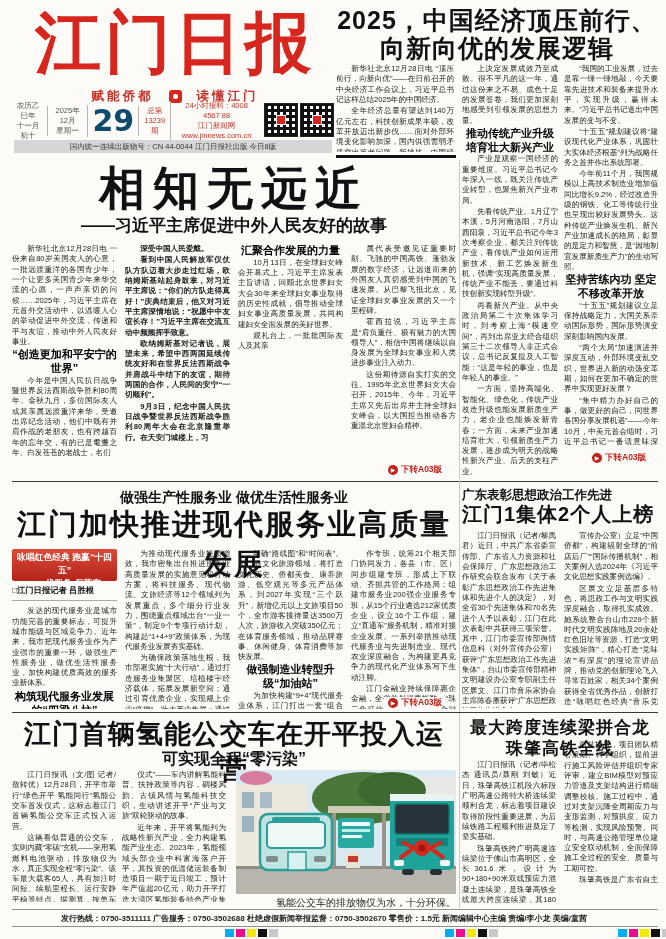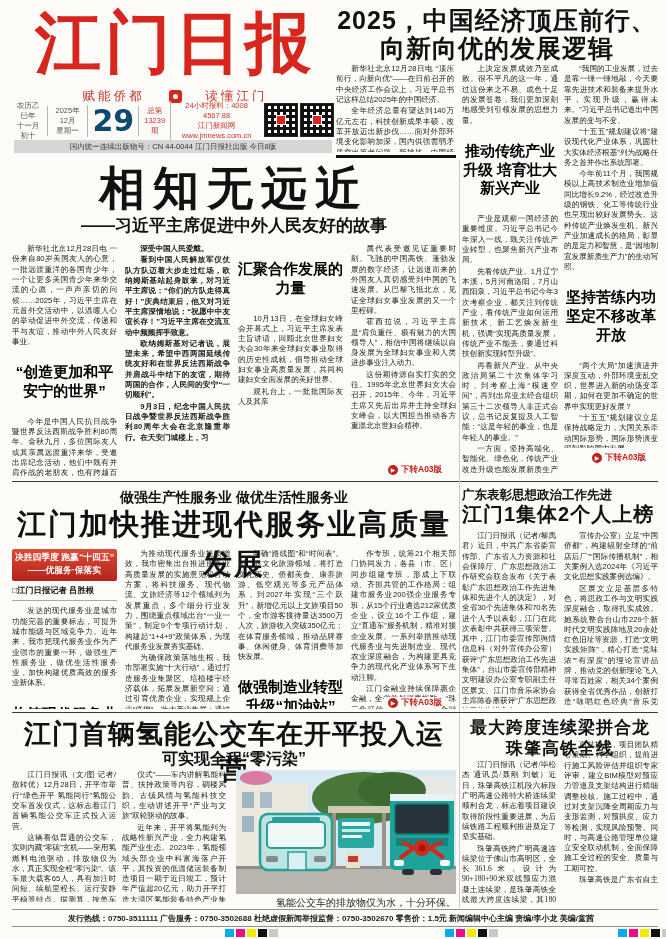--- a/index.html
+++ b/index.html
@@ -3,59 +3,59 @@
 <meta charset="utf-8">
 <style>
   html,body{margin:0;padding:0;background:#888;}
   .page{position:relative;width:666px;height:939px;margin:0 auto;background:#fcfbf7;
         font-family:"Liberation Sans","DejaVu Sans",sans-serif;color:#1c1c1c;overflow:hidden;}
   .abs{position:absolute;}
   
   .masthead-title{left:14px;top:-4px;width:322px;height:88px;text-align:center;
     font-family:"DejaVu Serif","Liberation Serif",serif;font-weight:900;font-size:66px;line-height:92px;
     color:#d7261d;letter-spacing:4px;transform:scaleY(1.02);}
-  .slogan{left:14px;top:88px;width:322px;display:flex;justify-content:center;align-items:center;gap:24px;
-    color:#c4342b;font-weight:normal;font-size:12.5px;letter-spacing:3px;}
+  .slogan{left:14px;top:88px;width:322px;display:flex;justify-content:center;align-items:center;gap:15px;
+    color:#c4342b;font-weight:bold;font-size:12.5px;letter-spacing:3px;}
   .logo-dot{width:13px;height:13px;border-radius:3px;background:#d7261d;position:relative;flex:0 0 auto;}
   .logo-dot i{position:absolute;left:4px;top:4px;width:5px;height:5px;background:#fff;border-radius:50%;}
   .info-row{left:14px;top:104px;width:248px;height:34px;display:flex;align-items:center;}
   .info-cell{padding:0 5px;border-left:1px solid #b5b5b5;text-align:center;font-size:7.5px;line-height:1.35;color:#555;}
   .info-cell:first-child{border-left:none;padding-left:0;}
   .info-red{color:#c4342b;}
   .day-num{font-size:30px;font-weight:bold;color:#0c4a6e;line-height:32px;padding:0 4px;font-family:"DejaVu Sans",sans-serif;}
   .qr{left:0;top:103px;width:32px;height:32px;position:absolute;border:1px solid #222;
       background:repeating-linear-gradient(0deg,#111 0 3px,rgba(255,255,255,0) 3px 6px),
                  repeating-linear-gradient(90deg,#111 0 3px,#fff 3px 6px);}
   .qr-center{position:absolute;left:11px;top:11px;width:8px;height:8px;background:#d7261d;border:1px solid #fff;}
   .pub-bar{left:14px;top:140px;width:318px;height:13px;background:#d6d6d6;color:#333;
            font-size:7.5px;line-height:13px;text-align:center;}
   
   .headline{font-weight:900;color:#111;text-align:center;}
   .col{position:absolute;overflow:hidden;font-size:7.6px;line-height:1.36;text-align:justify;color:#222;}
   .blk-p{text-indent:2em;margin:0 0 1px;}
-  .blk-h{font-weight:bold;text-align:center;text-indent:0;font-size:15px;line-height:1.25;margin:16px 0;color:#000;}
+  .blk-h{font-weight:bold;text-align:center;text-indent:0;font-size:11px;line-height:1.25;margin:0 0;color:#000;}
   .jump{position:absolute;color:#c42019;font-weight:bold;font-size:8.5px;background:#fcfbf7;
         padding-left:4px;display:flex;align-items:center;gap:3px;}
   .jump-ico{width:10px;height:10px;border-radius:50%;background:#c42019;color:#fff;font-size:6px;
             line-height:10px;text-align:center;display:inline-block;}
   .rule-h{background:#3a3a3a;}
   .rule-thick{background:#111;}
   .vline{background:#c9c9c9;width:1px;}
   
   .svc-badge{height:30px;margin-bottom:3px;background:linear-gradient(#da4a34,#b5241c);color:#fff;
              font-weight:bold;font-size:8.8px;line-height:1.5;text-align:center;padding-top:2px;border-radius:2px;
              text-indent:0;}
   .blk-byline{font-weight:bold;font-size:8.3px;margin:4px 0 5px;text-indent:0;color:#111;
               border-bottom:1px solid #aaa;padding-bottom:4px;text-align:left;}
   
   .photo{left:236px;top:770px;width:220px;height:124px;overflow:hidden;background:#dcebf2;}
   .caption{left:236px;top:896px;width:220px;text-align:right;font-size:10px;color:#222;}
   
   .footer-line{left:12px;width:646px;height:1px;background:#8f8f8f;}
-  .footer-text{left:8px;top:913px;width:646px;text-align:center;font-size:8px;color:#222;font-weight:bold;}
+  .footer-text{left:1px;top:913px;width:646px;text-align:center;font-size:8px;color:#222;font-weight:bold;}
   .cmyk{position:absolute;top:929px;display:flex;gap:2px;}
   .cmyk i{width:9px;height:8px;display:inline-block;}
 </style>
 </head>
 <body>
 
 <div class="page">
 
   <div class="abs masthead-title">江门日报</div>
   <div class="abs slogan">
@@ -107,22 +107,22 @@
       <div class="blk-p">产业是观察一国经济的重要维度。习近平总书记今年深入一线，既关注传统产业转型，也聚焦新兴产业布局。</div>
       <div class="blk-p">先看传统产业。1月辽宁本溪，5月河南洛阳，7月山西阳泉，习近平总书记今年3次考察企业，都关注到传统产业，看传统产业如何运用新技术、新工艺焕发新生机，强调“实现高质量发展，传统产业不能丢，要通过科技创新实现转型升级”。</div>
       <div class="blk-p">再看新兴产业。从中央政治局第二十次集体学习时，到考察上海“模速空间”，再到出席亚太经合组织第三十二次领导人非正式会议，总书记反复提及人工智能：“这是年轻的事业，也是年轻人的事业。”</div>
       <div class="blk-p">一方面，坚持高端化、智能化、绿色化，传统产业改造升级也能发展新质生产力，老企业也能焕发新青春；一方面，未来产业加速培育壮大，引领新质生产力发展，逐步成为明天的战略性新兴产业、后天的支柱产业。</div>
     </div>
   <div class="col" style="left:564px;top:64px;width:94px;height:384px;">
       <div class="blk-p">“我国的工业发展，过去是靠一锤一锤地敲，今天要靠先进技术和装备来提升水平，实现升级，赢得未来。”习近平总书记道出中国发展的变与不变。</div>
       <div class="blk-p">“十五五”规划建议将“建设现代化产业体系，巩固壮大实体经济根基”列为战略任务之首并作出系统部署。</div>
       <div class="blk-p">今年前11个月，我国规模以上高技术制造业增加值同比增长9.2%，经过改造升级的钢铁、化工等传统行业也呈现出较好发展势头。这种传统产业焕发生机、新兴产业加速成长的格局，彰显的是定力和智慧，是“因地制宜发展新质生产力”的生动写照。</div>
       <div class="blk-h">坚持苦练内功 坚定不移改革开放</div>
+      <div class="blk-p">“十五五”规划建议立足保持战略定力，大国关系牵动国际形势，国际形势演变深刻影响国内发展。</div>
       <div class="blk-p">“两个大局”加速演进并深度互动，外部环境变乱交织，世界进入新的动荡变革期，如何在更加不确定的世界中实现更好发展？</div>
-      <div class="blk-p">“十五五”规划建议立足保持战略定力，大国关系牵动国际形势，国际形势演变深刻影响国内发展。</div>
       <div class="blk-p">“集中精力办好自己的事，做更好的自己，同世界各国分享发展机遇”——今年10月，中美元首会晤时，习近平总书记一番话意味深长。</div>
     </div>
   <div class="jump" style="left:588px;top:452px;">
     <span class="jump-ico">▶</span>
     <span>下转A03版</span>
   </div>
 
   <div class="abs headline" style="left:12px;top:158px;width:444px;font-size:46px;letter-spacing:8px;">相知无远近</div>
   <div class="abs headline" style="left:12px;top:214px;width:444px;font-size:17px;">——习近平主席促进中外人民友好的故事</div>
   <div class="col" style="left:12px;top:244px;width:105px;height:232px;">
@@ -151,21 +151,21 @@
     <span>下转A03版</span>
   </div>
 
   <div class="abs rule-h" style="left:12px;top:481px;width:646px;height:1px;"></div>
   <div class="abs vline" style="left:459px;top:160px;height:748px;"></div>
 
   <div class="abs headline" style="left:12px;top:489px;width:444px;font-size:14px;">做强生产性服务业 做优生活性服务业</div>
   <div class="abs headline" style="left:12px;top:505px;width:444px;font-size:29px;letter-spacing:2px;">江门加快推进现代服务业高质量发展</div>
   <div class="col" style="left:12px;top:549px;width:105px;height:160px;">
     <div class="svc-badge">
-      <div>决胜四季度 跑赢“十四五”</div>
+      <div>咏唱红色经典 跑赢“十四五”</div>
       <div>——优服务·保落实</div>
     </div>
     <div class="blk-byline">□江门日报记者 吕胜根</div>
     <div>
         <div class="blk-p">发达的现代服务业是城市功能完善的重要标志，可提升城市能级与区域竞争力。近年来，我市把现代服务业作为产业强市的重要一环，做强生产性服务业，做优生活性服务业，加快构建优质高效的服务业新体系。</div>
         <div class="blk-h">构筑现代服务业发展的“四梁八柱”</div>
       </div>
   </div>
   <div class="col" style="left:125px;top:549px;width:105px;height:160px;">
       <div class="blk-p">为推动现代服务业提质增效，我市密集出台推进服务业高质量发展的实施意见和行动方案，将科技服务、现代物流、文旅经济等12个领域列为发展重点，多个细分行业发力，围绕重点领域出台“一业一策”，制定9个专项行动计划，构建起“1+4+9”政策体系，为现代服务业发展夯实基础。</div>
@@ -254,21 +254,21 @@
         <rect x="194" y="99" width="12" height="6" rx="3" fill="#2b2f33"></rect>
       </g>
     </svg>
   </div>
   <div class="abs caption">氢能公交车的排放物仅为水，十分环保。</div>
 
   <div class="abs headline" style="left:462px;top:717px;width:196px;font-size:17px;line-height:1.25;letter-spacing:1px;">
     <div>最大跨度连续梁拼合龙</div>
     <div>珠肇高铁全线</div>
   </div>
-  <div class="col" style="left:462px;top:760px;width:94px;height:145px;font-family:Liberation Serif, serif;">
+  <div class="col" style="left:462px;top:760px;width:94px;height:145px;">
       <div class="blk-p">江门日报讯（记者/毕松杰 通讯员/聂刚 刘敏）近日，珠肇高铁江机段六标段广明高速公路特大桥连续梁顺利合龙，标志着项目建设取得阶段性重要进展，为后续铁路工程顺利推进奠定了坚实基础。</div>
       <div class="blk-p">珠肇高铁跨广明高速连续梁位于佛山市高明区，全长361.6米，设计为90+180+90米双线预应力混凝土连续梁，是珠肇高铁全线最大跨度连续梁，其180米主跨以21度夹角跨越广明高速公路，边跨上跨高压燃气管道，施工环境复杂、安全风险高、技术难度大，属全线重点控制性工程。工程施工采用挂篮悬浇连续梁，梁体最高点距离地面约36米，分为17个节段。</div>
     </div>
   <div class="col" style="left:564px;top:740px;width:94px;height:145px;">
       <div class="blk-p">面对挑战，项目团队精心策划、科学组织，提前进行施工风险评估并组织专家评审，建立BIM模型对预应力管道及支架结构进行精细调整校核。施工过程中，通过对支架沉降全周期应力与变形监测，对预拱度、应力等检测，实现风险预警。同时，与高速公路管理单位建立安全联动机制，全面保障施工全过程的安全、质量与工期可控。</div>
       <div class="blk-p">珠肇高铁是广东省自主投资建设管理的第一条时速350公里高铁，起点江门站，连接珠西、江门、佛山、肇庆，全线建成后将构成中西部地区高铁大通道的重要组成部分。项目建成后，将串联江门站与珠三角枢纽机场，实现铁路交通与航空交通无缝衔接，既方便了沿线群众的出行，又为区域经济发展注入强劲动力。</div>
     </div>
 
   <div class="abs footer-line" style="top:909px;"></div>
   <div class="abs footer-text">发行热线：0750-3511111 广告服务：0750-3502688 杜绝虚假新闻举报监督：0750-3502670 零售价：1.5元 新闻编辑中心主编 责编/李小龙 美编/童茜</div>

